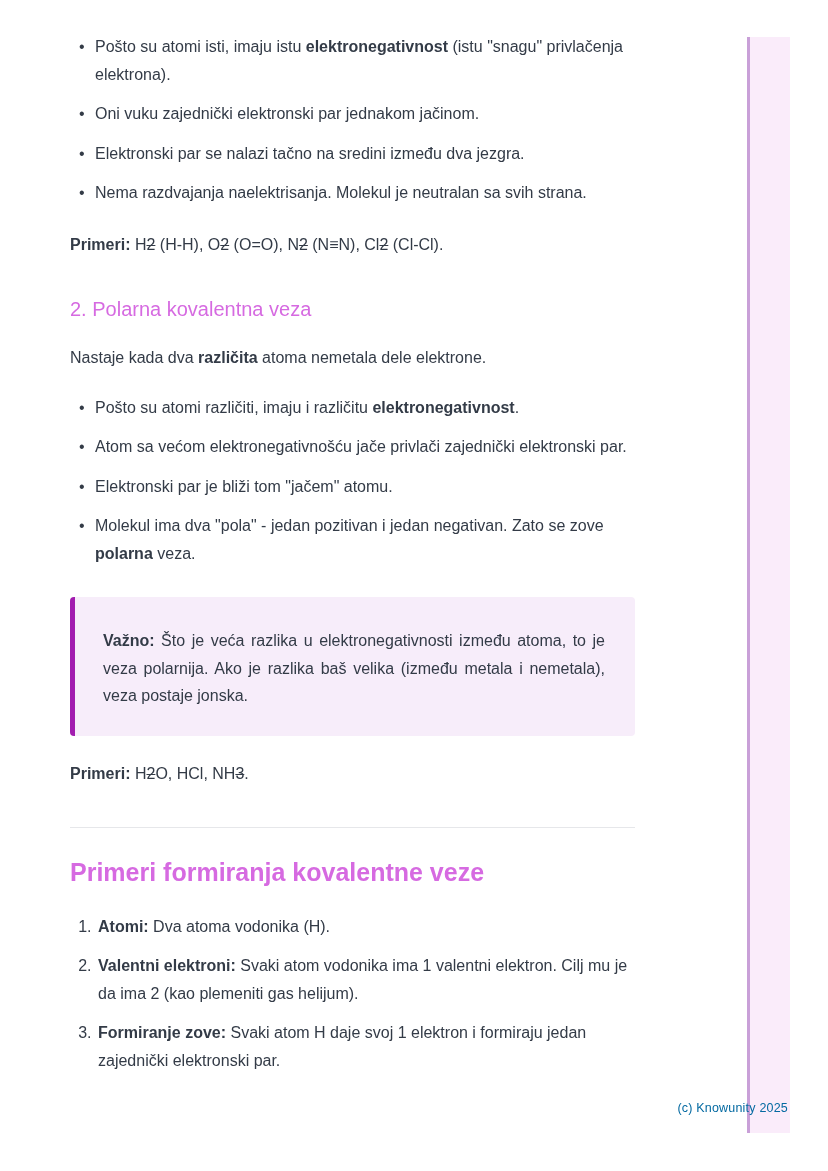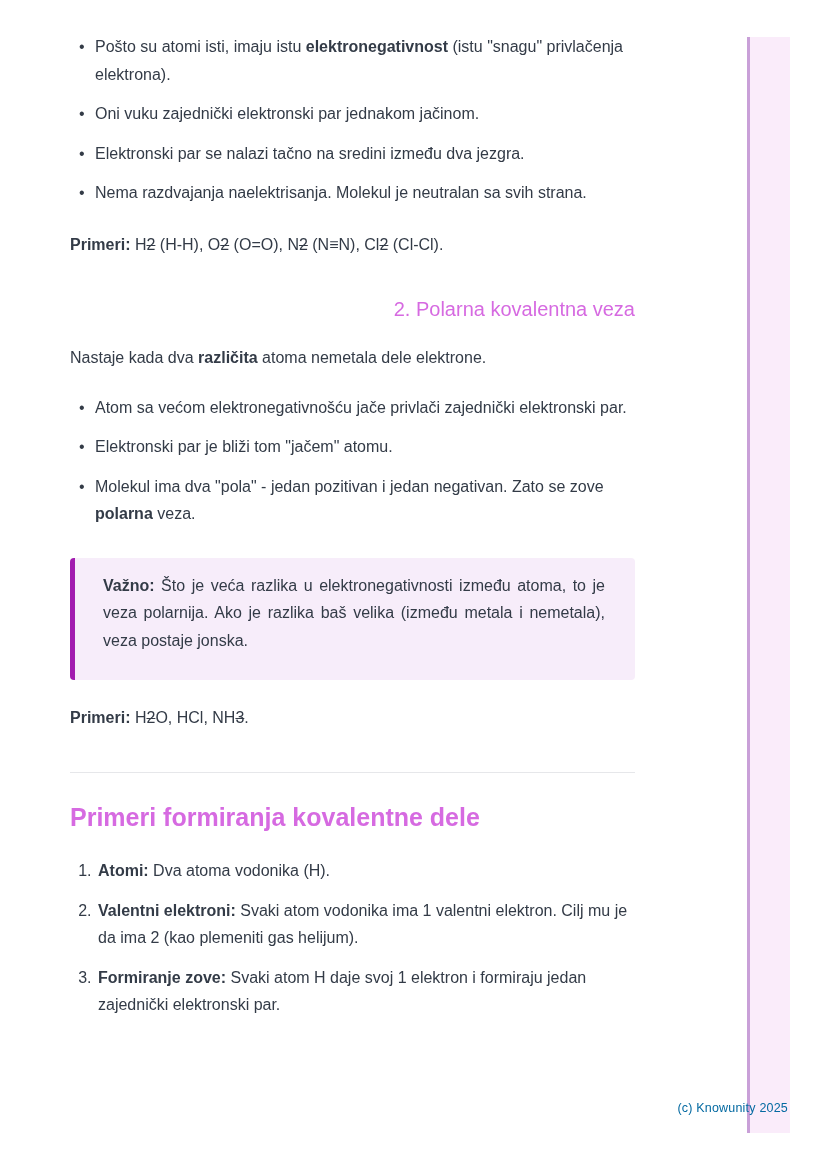--- a/index.html
+++ b/index.html
@@ -57,33 +57,32 @@
   }
 
   p.primeri { margin: 24px 0 0 0; }
 
   h3.sub-heading {
     color: #d66ae1;
     font-size: 20px;
     font-weight: 500;
     margin: 38px 0 0 0;
     line-height: 1.3;
-    text-align: right;
   }
 
   p.lead { margin: 22px 0 0 0; }
 
   ul.bullets.mt { margin-top: 22px; }
 
   .callout {
     margin: 30px 0 8px 0;
     background: #f7edfa;
     border-left: 5px solid #a21caf;
     border-radius: 4px;
-    padding: 14px 30px 26px 28px;
+    padding: 30px 30px 26px 28px;
   }
   .callout p {
     margin: 0;
     text-align: justify;
   }
 
   hr.divider {
     border: none;
     border-top: 1px solid #e6e7ea;
     margin: 40px 0 0 0;
@@ -130,34 +129,35 @@
     <li><span>Nema razdvajanja naelektrisanja. Molekul je neutralan sa svih strana.</span></li>
   </ul>
 
   <p class="primeri"><span class="b">Primeri:</span><span> H</span><span class="st">2</span><span> (H-H), O</span><span class="st">2</span><span> (O=O), N</span><span class="st">2</span><span> (N≡N), Cl</span><span class="st">2</span><span> (Cl-Cl).</span></p>
 
   <h3 class="sub-heading">2. Polarna kovalentna veza</h3>
 
   <p class="lead"><span>Nastaje kada dva </span><span class="b">različita</span><span> atoma nemetala dele elektrone.</span></p>
 
   <ul class="bullets mt">
+    <li><span>Pošto su atomi različiti, imaju i različitu </span><span class="b">elektronegativnost</span><span>.</span></li>
     <li><span>Atom sa većom elektronegativnošću jače privlači zajednički elektronski par.</span></li>
     <li><span>Elektronski par je bliži tom "jačem" atomu.</span></li>
     <li><span>Molekul ima dva "pola" - jedan pozitivan i jedan negativan. Zato se zove </span><span class="b">polarna</span><span> veza.</span></li>
   </ul>
 
   <div class="callout">
     <p><span class="b">Važno:</span><span> Što je veća razlika u elektronegativnosti između atoma, to je veza polarnija. Ako je razlika baš velika (između metala i nemetala), veza postaje jonska.</span></p>
   </div>
 
   <p class="primeri"><span class="b">Primeri:</span><span> H</span><span class="st">2</span><span>O, HCl, NH</span><span class="st">3</span><span>.</span></p>
 
   <hr class="divider">
 
-  <h1 class="main-heading">Primeri formiranja kovalentne dele</h1>
+  <h1 class="main-heading">Primeri formiranja kovalentne veze</h1>
 
 
   <ol class="steps">
     <li><span class="b">Atomi:</span><span> Dva atoma vodonika (H).</span></li>
     <li><span class="b">Valentni elektroni:</span><span> Svaki atom vodonika ima 1 valentni elektron. Cilj mu je da ima 2 (kao plemeniti gas helijum).</span></li>
     <li><span class="b">Formiranje zove:</span><span> Svaki atom H daje svoj 1 elektron i formiraju jedan zajednički elektronski par.</span></li>
 
   </ol>
 
 </div>

